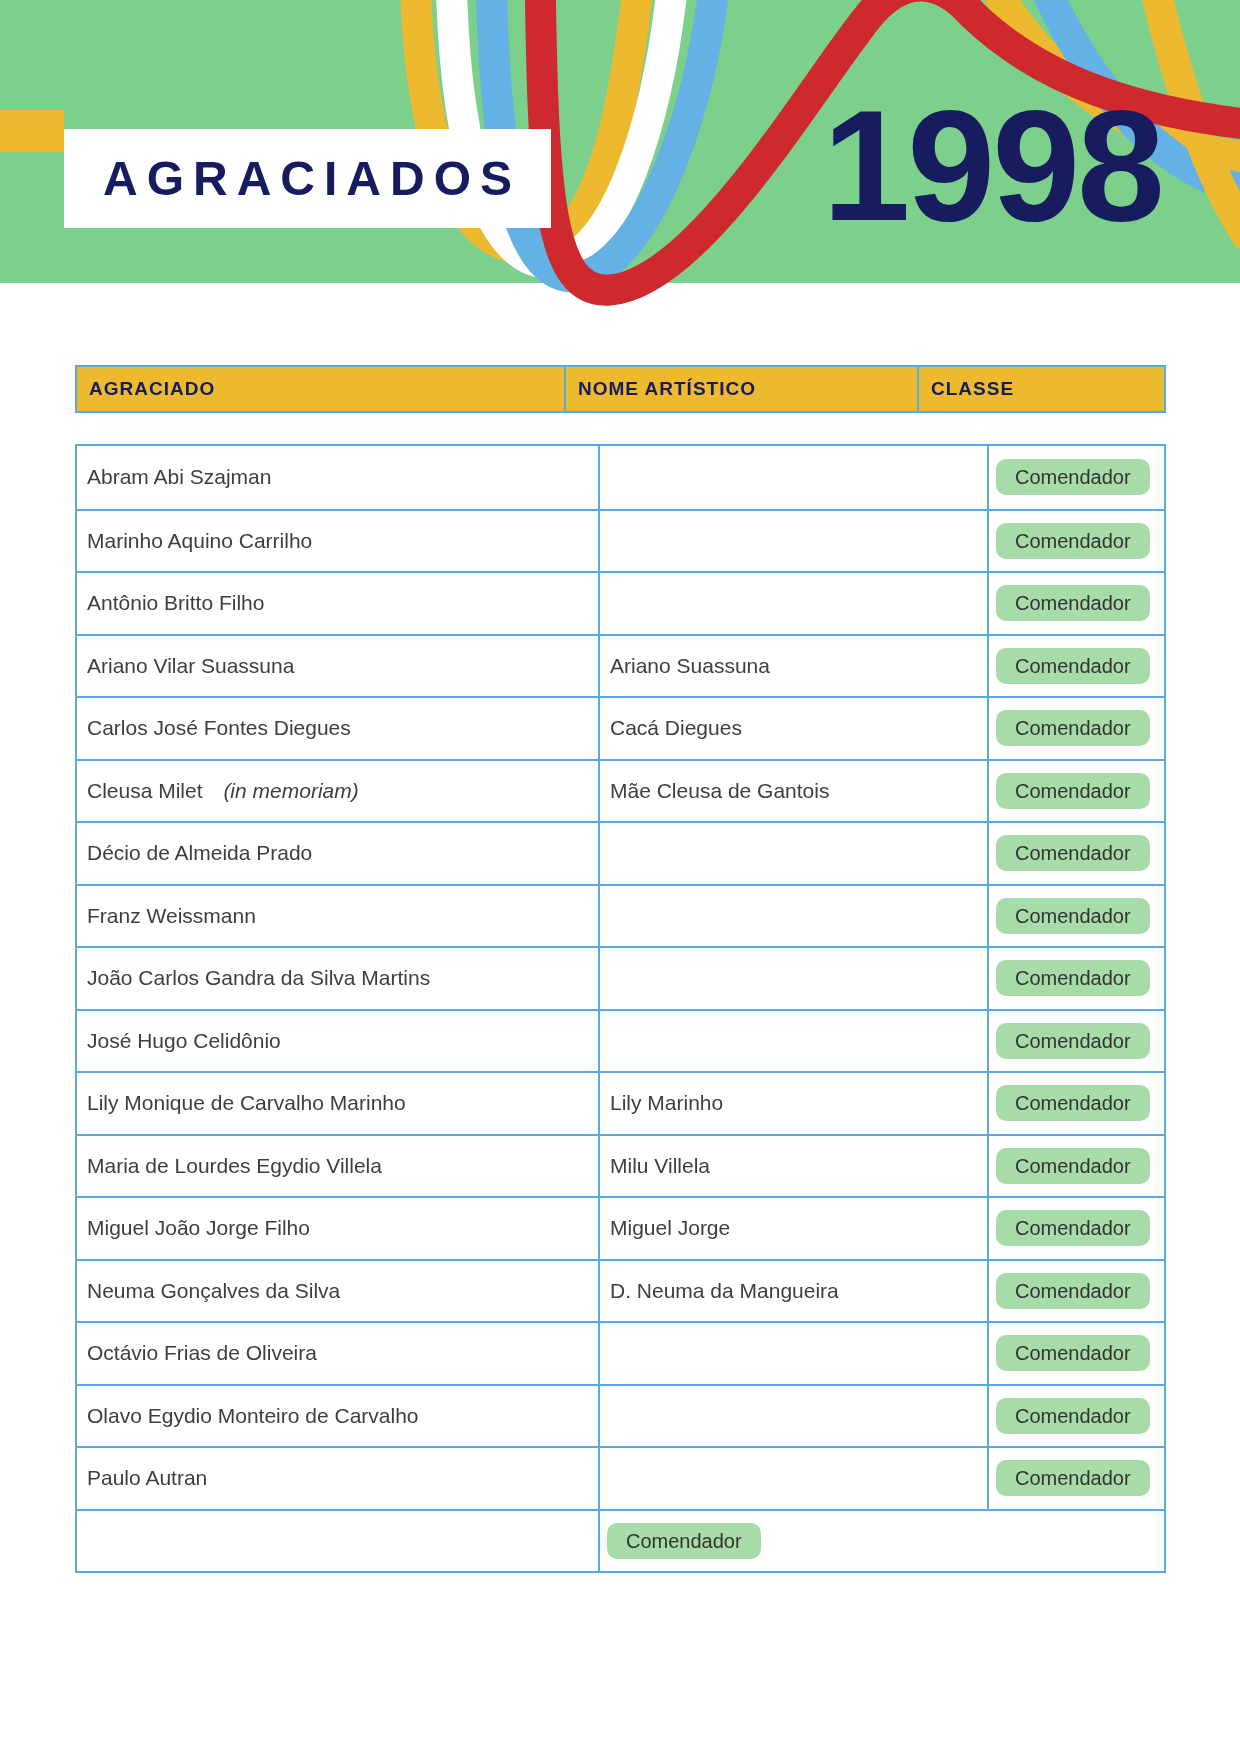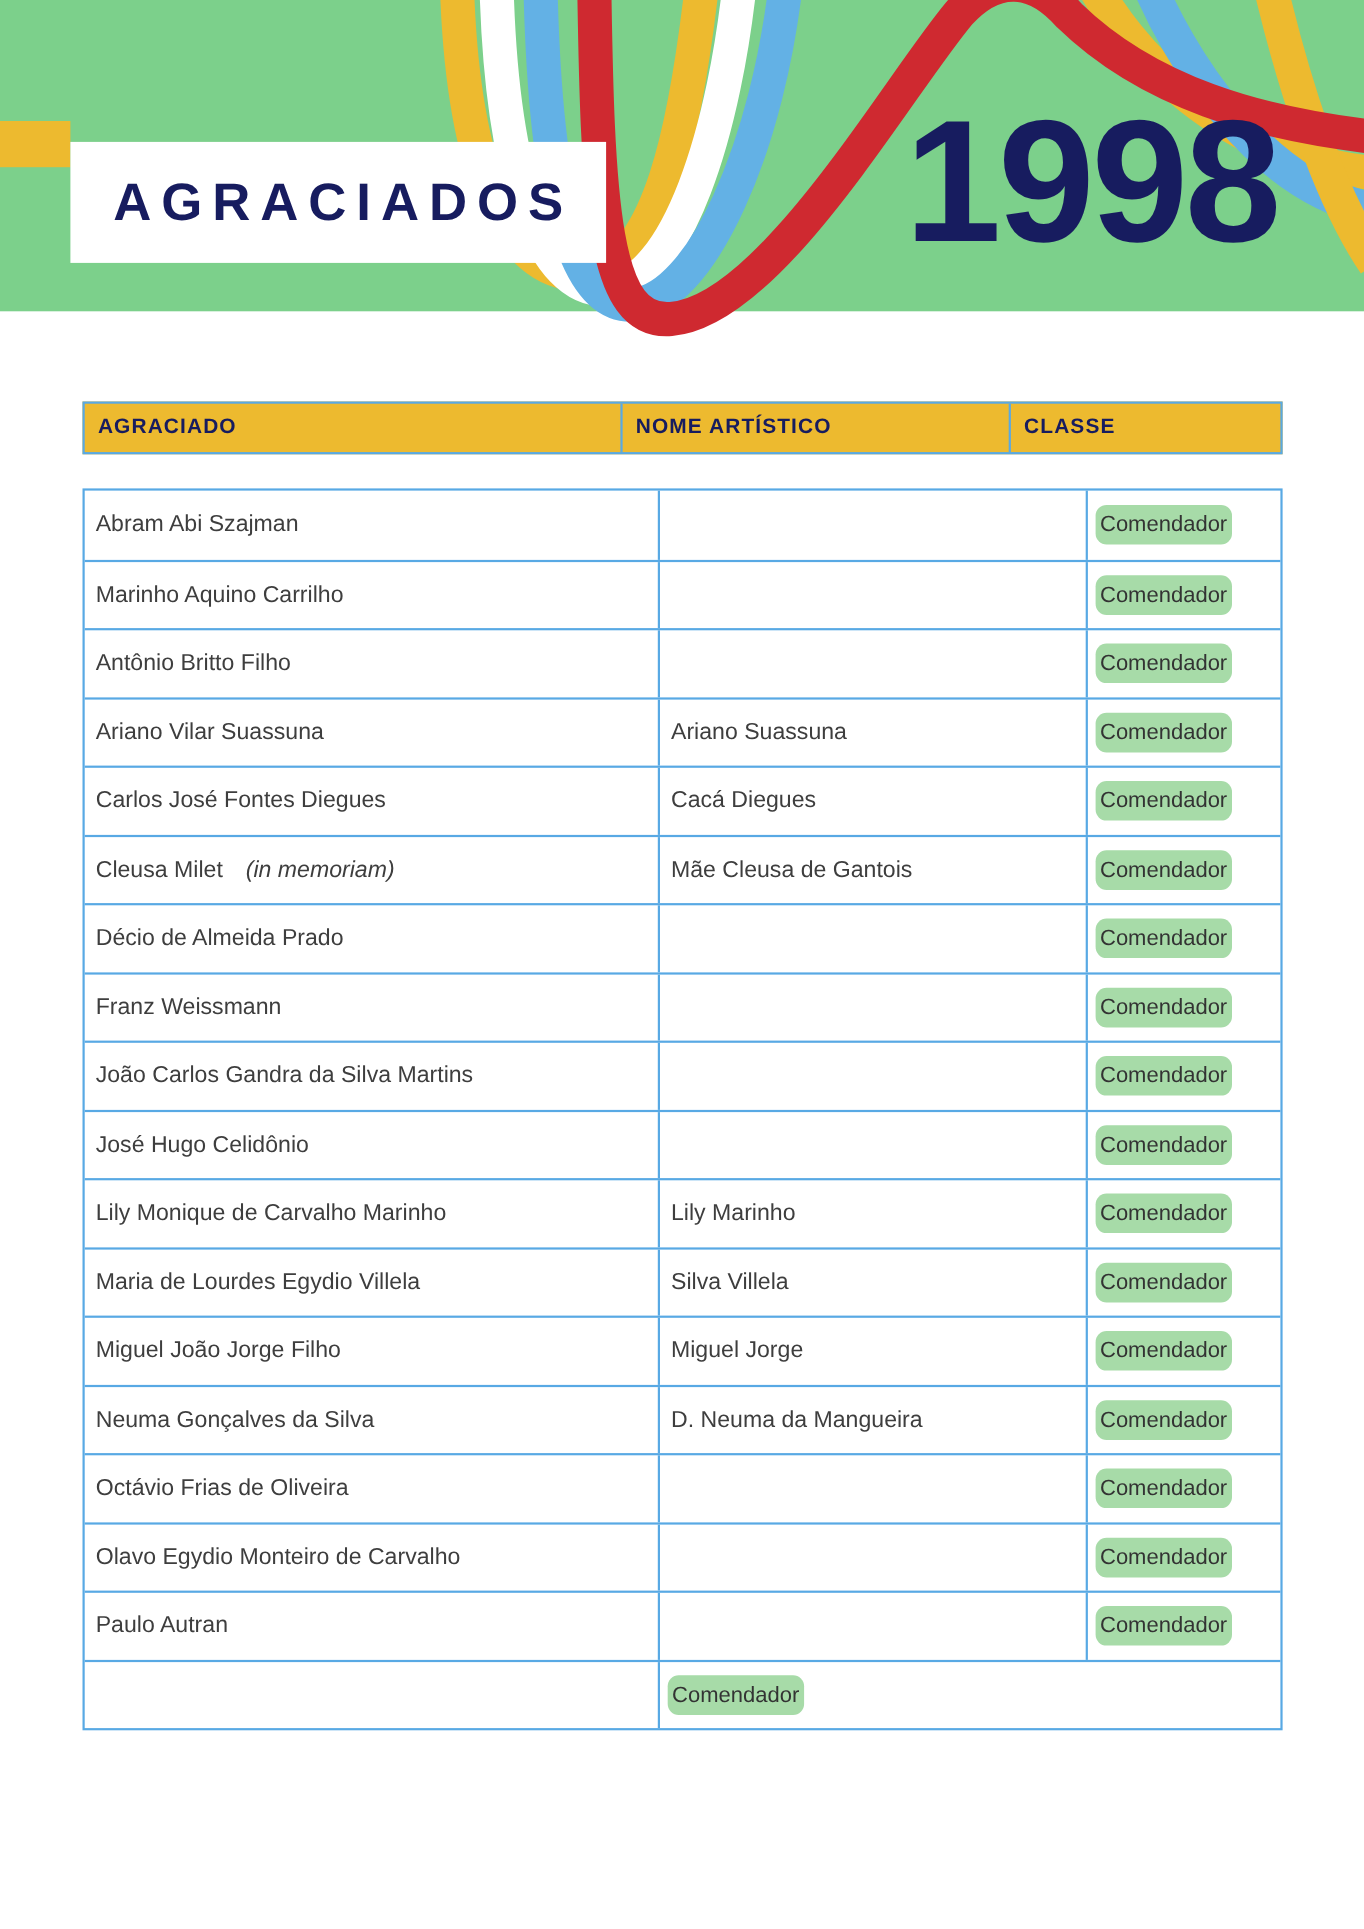--- a/index.html
+++ b/index.html
@@ -6,21 +6,21 @@
   body{
     width:1240px;height:1754px;position:relative;background:#ffffff;
     font-family:"Liberation Sans",sans-serif;overflow:hidden;
   }
   
   .banner-wrap{position:absolute;left:0;top:0;width:1240px;height:310px;}
   .banner-bg{position:absolute;left:0;top:0;width:1240px;height:283px;background:var(--banner_green);}
   .ribbons{position:absolute;left:0;top:0;width:1240px;height:310px;pointer-events:none;}
   .yellow-chip{position:absolute;left:0;top:110px;width:64px;height:42px;background:var(--accent_yellow);}
   .title-box{
-    position:absolute;left:64px;top:129px;width:487px;height:110px;background:#ffffff;
+    position:absolute;left:64px;top:129px;width:487px;height:99px;background:#ffffff;
     display:flex;align-items:center;justify-content:center;
   }
   .title-box .title-text{
     color:var(--navy);font-weight:bold;font-size:48px;letter-spacing:9px;
     text-indent:9px;white-space:nowrap;
   }
   .year-text{
     position:absolute;top:96px;right:78px;color:var(--navy);
     font-weight:bold;font-size:158px;line-height:0.88;letter-spacing:-3px;
   }
@@ -43,21 +43,21 @@
   .tr + .tr{border-top:2px solid var(--light_blue);}
   .td{
     display:flex;align-items:center;box-sizing:border-box;padding-left:10px;
     font-size:21px;color:var(--row_text);white-space:nowrap;overflow:hidden;
   }
   .td + .td{border-left:2px solid var(--light_blue);}
   .td.classe{padding-left:7px;}
   .note{font-style:italic;padding-left:15px;}
   .badge{
     background:var(--badge_green);color:var(--badge_text);
-    font-size:20px;line-height:1;padding:8px 4px;border-radius:10px;
+    font-size:20px;line-height:1;padding:8px 19px;border-radius:10px;
   }
 </style>
 </head>
 <body>
 
 <div class="banner-wrap">
   <div class="banner-bg"></div>
 
   <svg class="ribbons" viewBox="0 0 1240 310">
     <g fill="none" stroke-width="31">
@@ -184,21 +184,21 @@
         </div>
         <div class="td">Lily Marinho</div>
         <div class="td classe">
           <span class="badge">Comendador</span>
         </div>
       </div>
       <div class="tr">
         <div class="td">
           <span>Maria de Lourdes Egydio Villela</span>
         </div>
-        <div class="td">Silva Villela</div>
+        <div class="td">Milu Villela</div>
         <div class="td classe">
           <span class="badge">Comendador</span>
         </div>
       </div>
       <div class="tr">
         <div class="td">
           <span>Miguel João Jorge Filho</span>
         </div>
         <div class="td">Miguel Jorge</div>
         <div class="td classe">

